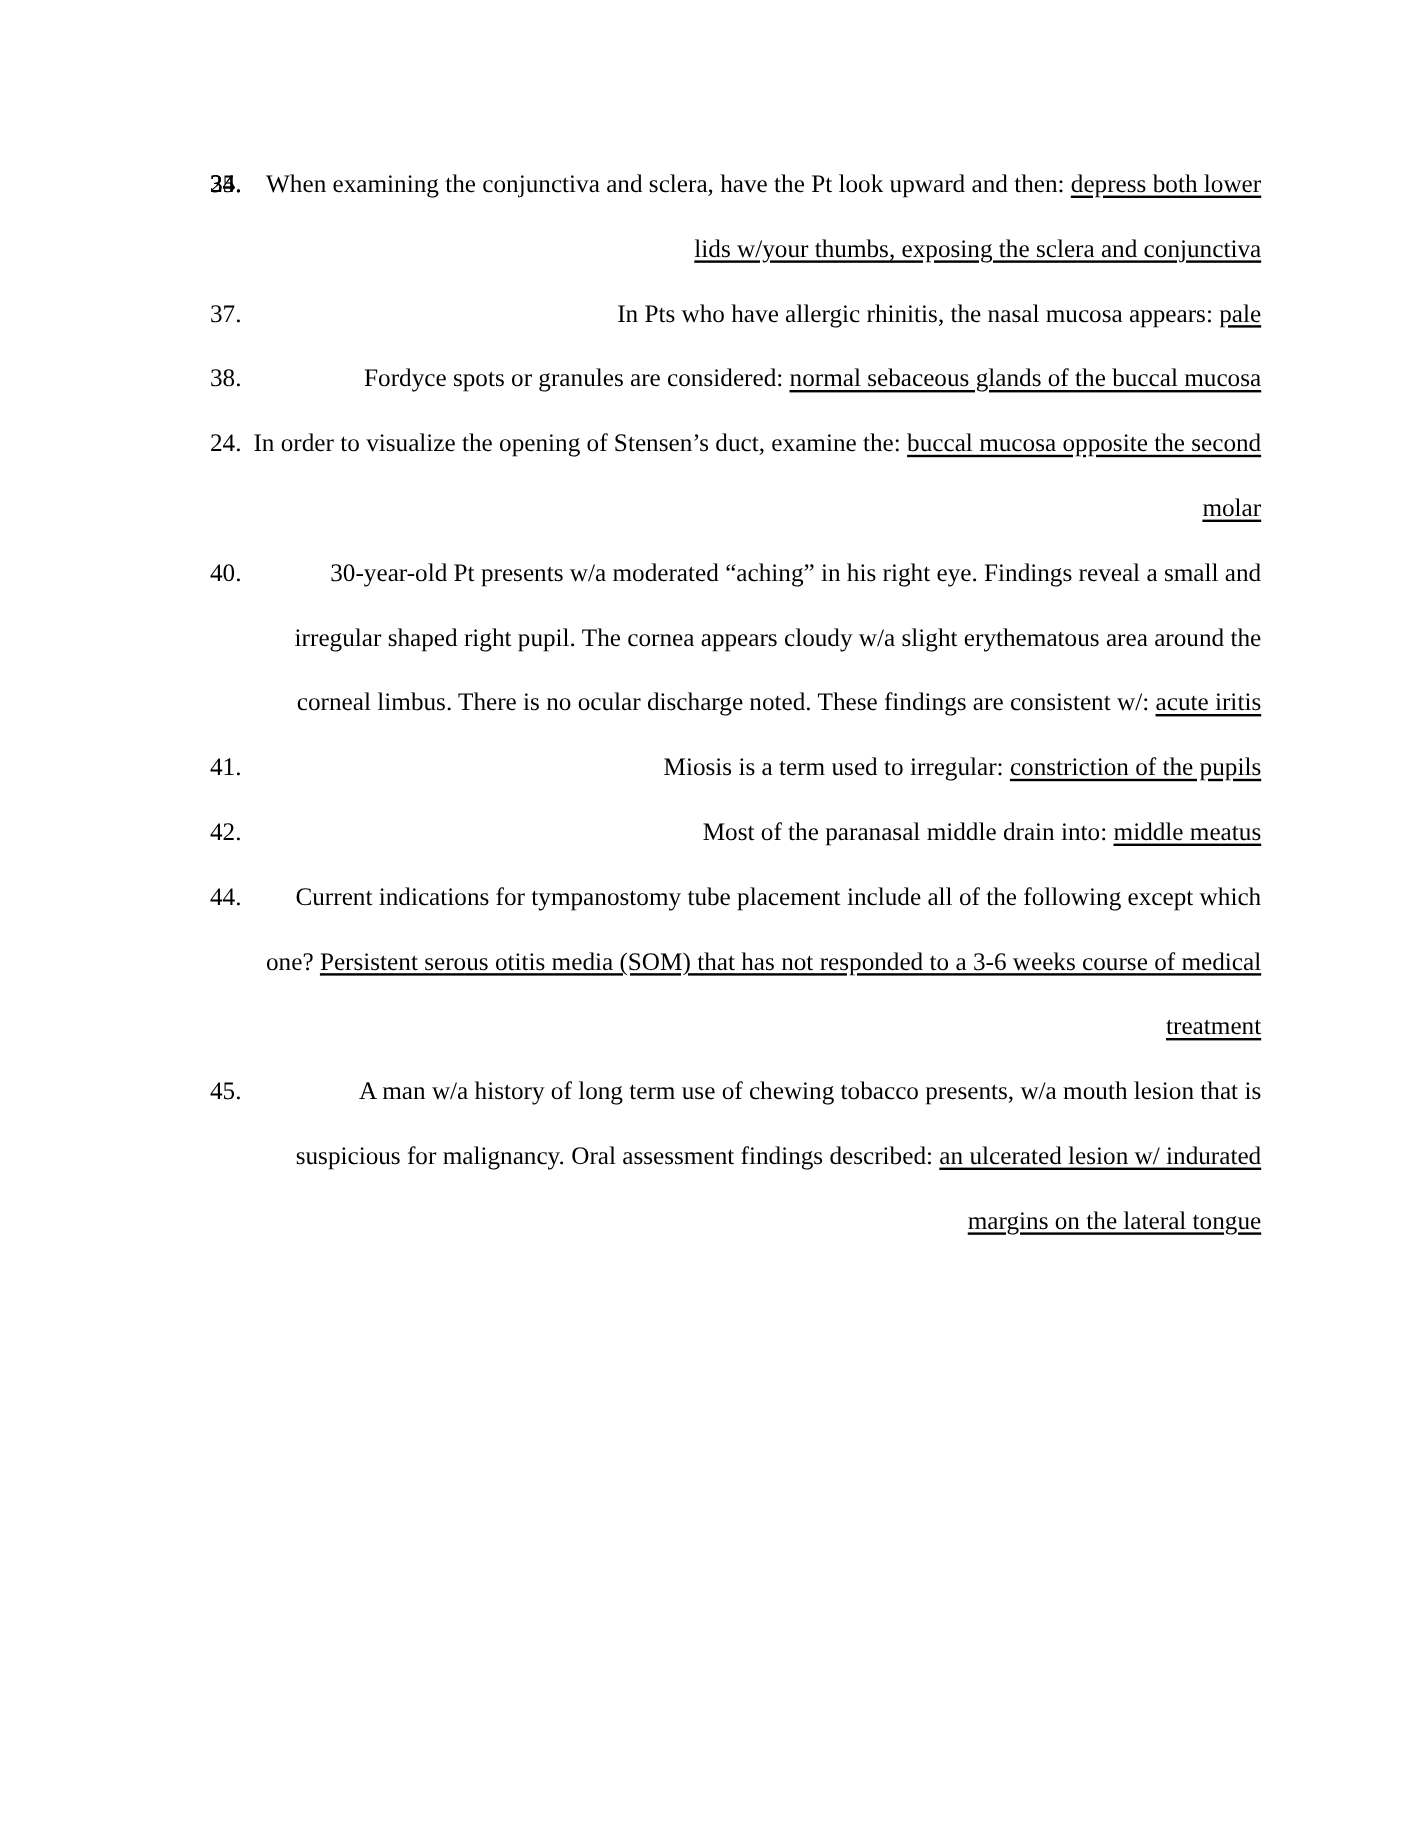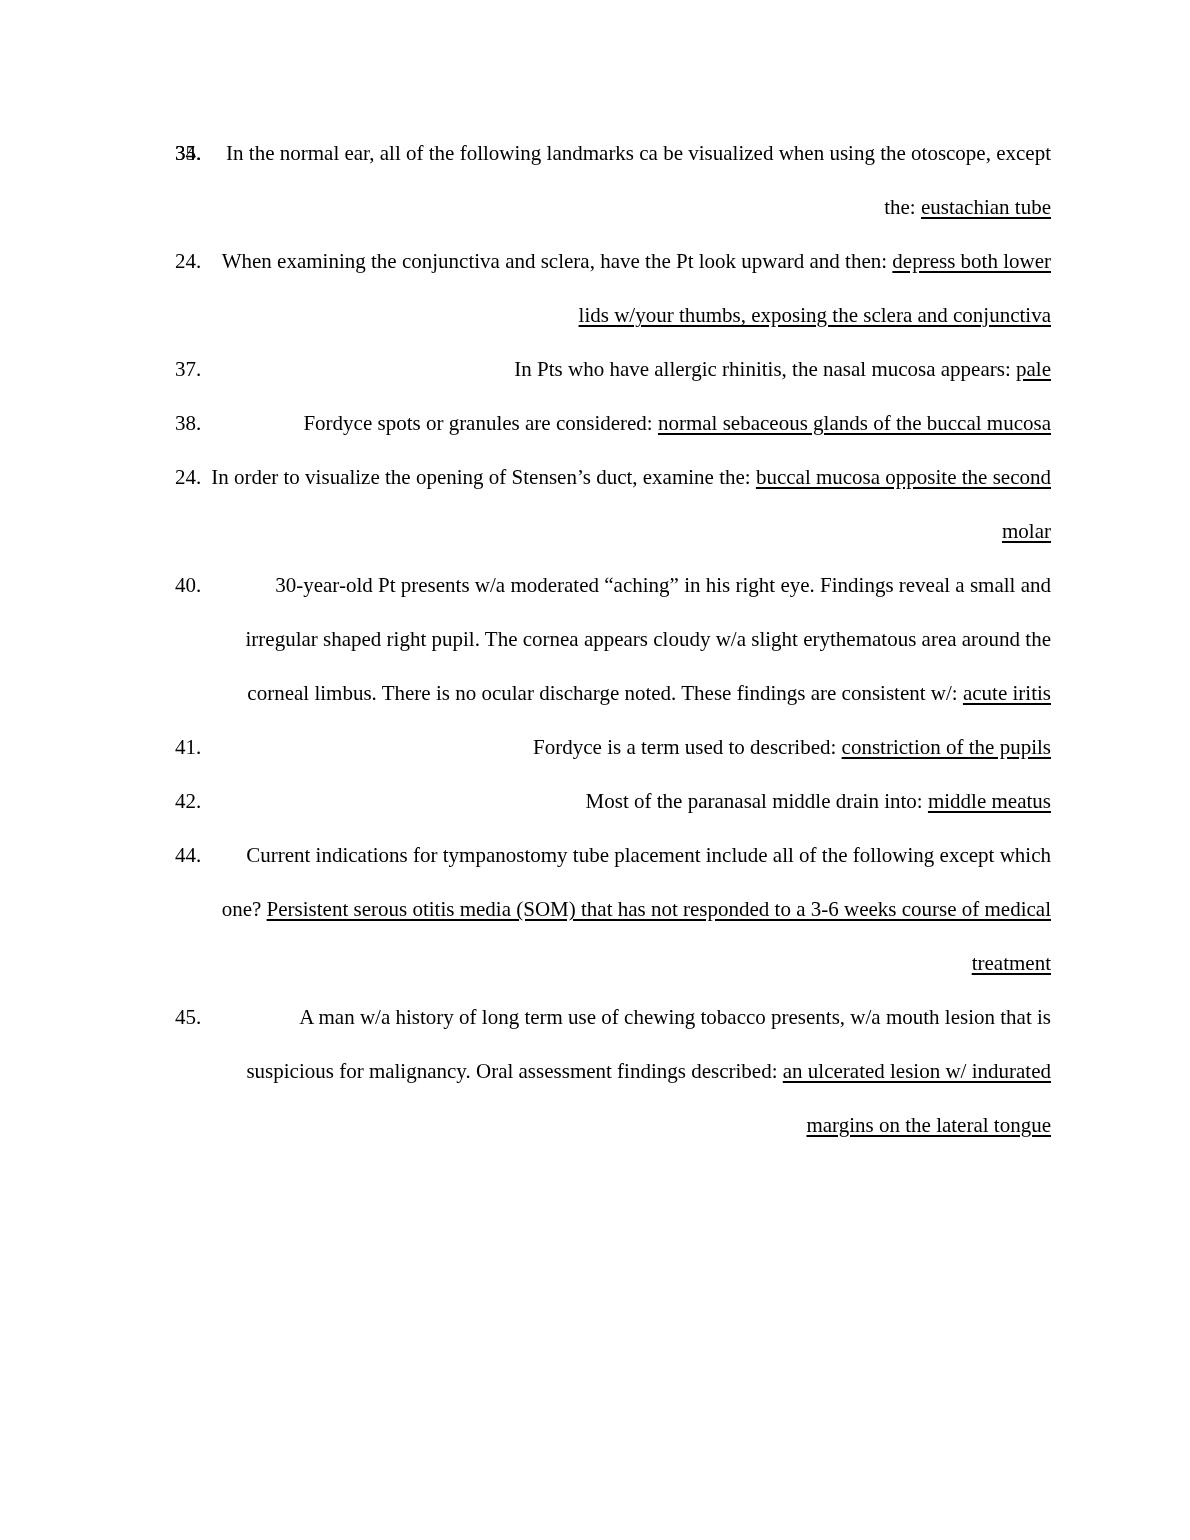--- a/index.html
+++ b/index.html
@@ -42,24 +42,24 @@
     text-decoration: underline;
     text-underline-offset: 3px;
   }
 </style>
 </head>
 <body>
 
 <div class="page">
   <div class="question-list" id="question-list">
       <div class="question"><span class="qnum">34.</span></div>
-      <div class="question"><span class="qnum">35.</span><span class="qbody"><span class="stem">In the normal ear, all of the following landmarks ca be visualized when using the otoscope, except the: </span><span class="answer underline">eustachian tube</span></span></div>
+      <div class="question"><span class="qnum">35.</span></div>
       <div class="question"><span class="qnum">24.</span><span class="qbody"><span class="stem">When examining the conjunctiva and sclera, have the Pt look upward and then: </span><span class="answer underline">depress both lower lids w/your thumbs, exposing the sclera and conjunctiva</span></span></div>
       <div class="question"><span class="qnum">37.</span><span class="qbody"><span class="stem">In Pts who have allergic rhinitis, the nasal mucosa appears: </span><span class="answer underline">pale</span></span></div>
       <div class="question"><span class="qnum">38.</span><span class="qbody"><span class="stem">Fordyce spots or granules are considered: </span><span class="answer underline">normal sebaceous glands of the buccal mucosa</span></span></div>
       <div class="question"><span class="qnum">24.</span><span class="qbody"><span class="stem">In order to visualize the opening of Stensen’s duct, examine the: </span><span class="answer underline">buccal mucosa opposite the second molar</span></span></div>
       <div class="question"><span class="qnum">40.</span><span class="qbody"><span class="stem">30-year-old Pt presents w/a moderated “aching” in his right eye. Findings reveal a small and irregular shaped right pupil. The cornea appears cloudy w/a slight erythematous area around the corneal limbus. There is no ocular discharge noted. These findings are consistent w/: </span><span class="answer underline">acute iritis</span></span></div>
-      <div class="question"><span class="qnum">41.</span><span class="qbody"><span class="stem">Fordyce is a term used to described: </span><span class="answer underline">constriction of the pupils</span></span></div>
+      <div class="question"><span class="qnum">41.</span><span class="qbody"><span class="stem">Miosis is a term used to irregular: </span><span class="answer underline">constriction of the pupils</span></span></div>
       <div class="question"><span class="qnum">42.</span><span class="qbody"><span class="stem">Most of the paranasal middle drain into: </span><span class="answer underline">middle meatus</span></span></div>
       <div class="question"><span class="qnum">44.</span><span class="qbody"><span class="stem">Current indications for tympanostomy tube placement include all of the following except which one? </span><span class="answer underline">Persistent serous otitis media (SOM) that has not responded to a 3-6 weeks course of medical treatment</span></span></div>
       <div class="question"><span class="qnum">45.</span><span class="qbody"><span class="stem">A man w/a history of long term use of chewing tobacco presents, w/a mouth lesion that is suspicious for malignancy. Oral assessment findings described: </span><span class="answer underline">an ulcerated lesion w/ indurated margins on the lateral tongue</span></span></div>
     </div>
 </div>
 
 </body></html>

